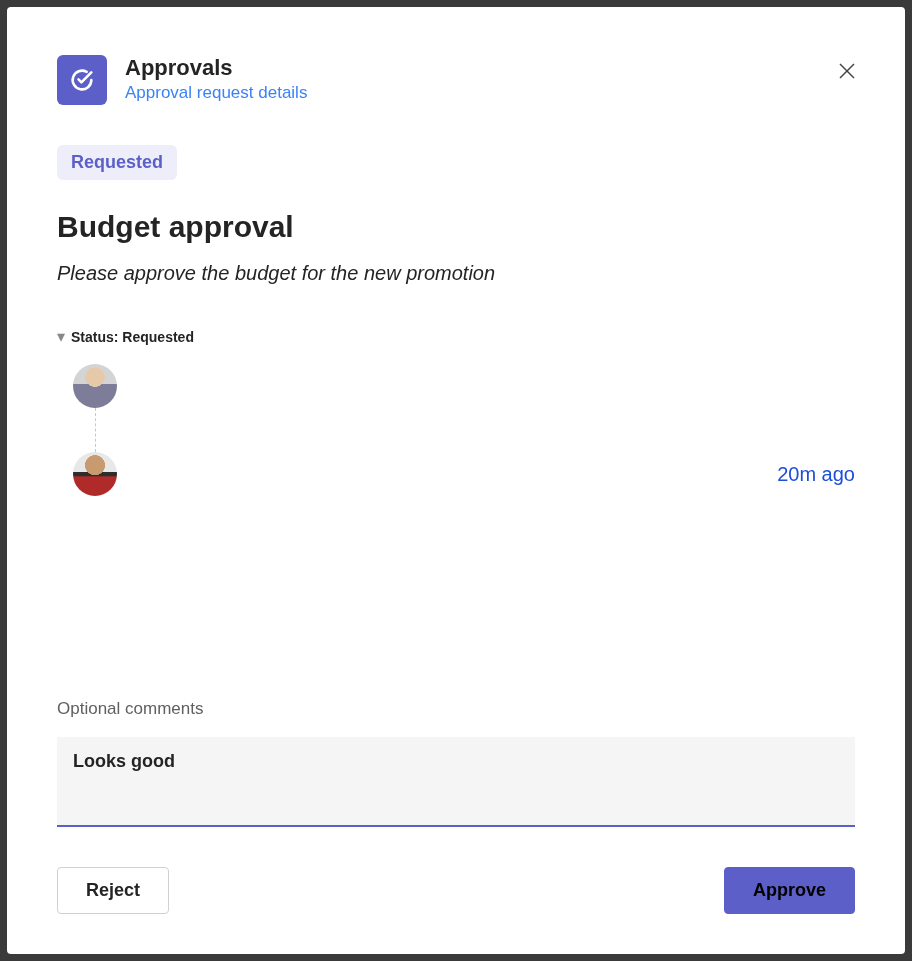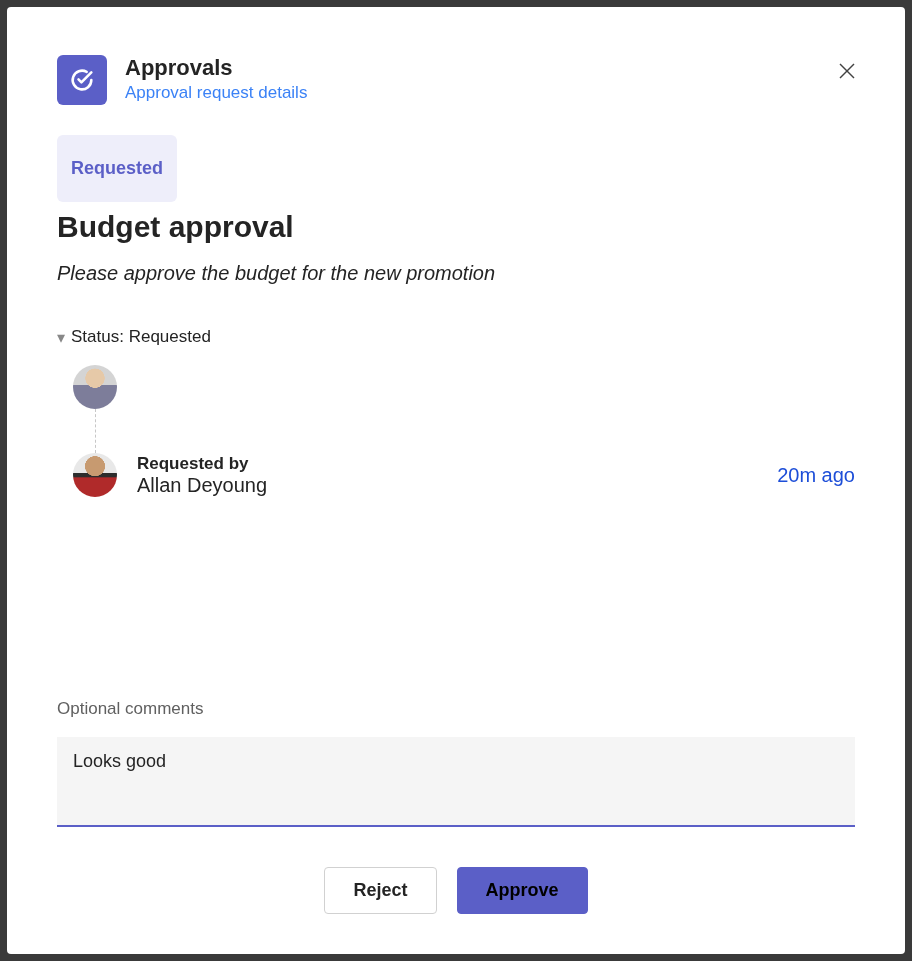--- a/index.html
+++ b/index.html
@@ -23,21 +23,21 @@
       border-radius: 4px;
       padding: 48px 50px 40px 50px;
       position: relative;
       display: flex;
       flex-direction: column;
     }
     .header-row {
       display: flex;
       align-items: flex-start;
       gap: 18px;
-      margin-bottom: 30px;
+      margin-bottom: 40px;
     }
     .app-icon {
       width: 50px;
       height: 50px;
       background: #5b5fc7;
       border-radius: 6px;
       display: flex;
       align-items: center;
       justify-content: center;
       flex-shrink: 0;
@@ -82,23 +82,23 @@
       height: 18px;
       stroke: currentColor;
       stroke-width: 1.4;
     }
     .status-pill {
       display: inline-block;
       background: #eeeefa;
       color: #5b5fc7;
       font-size: 18px;
       font-weight: 600;
-      padding: 23px 14px;
+      padding: 7px 14px;
       border-radius: 6px;
-      margin-bottom: 8px;
+      margin-bottom: 30px;
     }
     .request-title {
       font-size: 30px;
       font-weight: 700;
       color: #242424;
       margin-bottom: 18px;
     }
     .request-desc {
       font-size: 20px;
       color: #242424;
@@ -112,22 +112,22 @@
       display: flex;
       align-items: center;
       gap: 6px;
       cursor: pointer;
       user-select: none;
     }
     .status-toggle .chev {
       color: #888;
     }
     .status-label {
-      font-size: 17px;
-      font-weight: 400;
+      font-size: 14px;
+      font-weight: 700;
       color: #242424;
     }
     .people-list {
       margin-top: 18px;
       padding-left: 16px;
       position: relative;
     }
     .person-row {
       display: flex;
       align-items: center;
@@ -195,24 +195,25 @@
       height: 90px;
       background: #f5f5f5;
       border: none;
       border-bottom: 2px solid #5b5fc7;
       padding: 14px 16px;
       font-size: 18px;
       font-family: inherit;
       color: #242424;
       resize: none;
       outline: none;
+      font-weight: bold;
     }
     .actions {
       display: flex;
-      justify-content: center;
+      justify-content: space-between;
       gap: 20px;
       margin-top: 40px;
     }
     .btn {
       padding: 12px 28px;
       font-size: 18px;
       font-weight: 600;
       border-radius: 4px;
       cursor: pointer;
       font-family: inherit;
@@ -268,24 +269,20 @@
 
     <div class="people-list">
       <div class="connector"></div>
 
       <div class="person-row">
         <div class="avatar av1"></div>
       </div>
 
       <div class="person-row">
         <div class="avatar av2"></div>
-        <div class="person-text">
-          <span class="person-label">Requested by</span>
-          <span class="person-name">Allan Deyoung</span>
-        </div>
         <span class="timestamp">20m ago</span>
       </div>
     </div>
   </div>
 
   <div class="spacer"></div>
 
   <div class="comments-label">Optional comments</div>
   <textarea class="comments-input" style="">Looks good</textarea>
 

